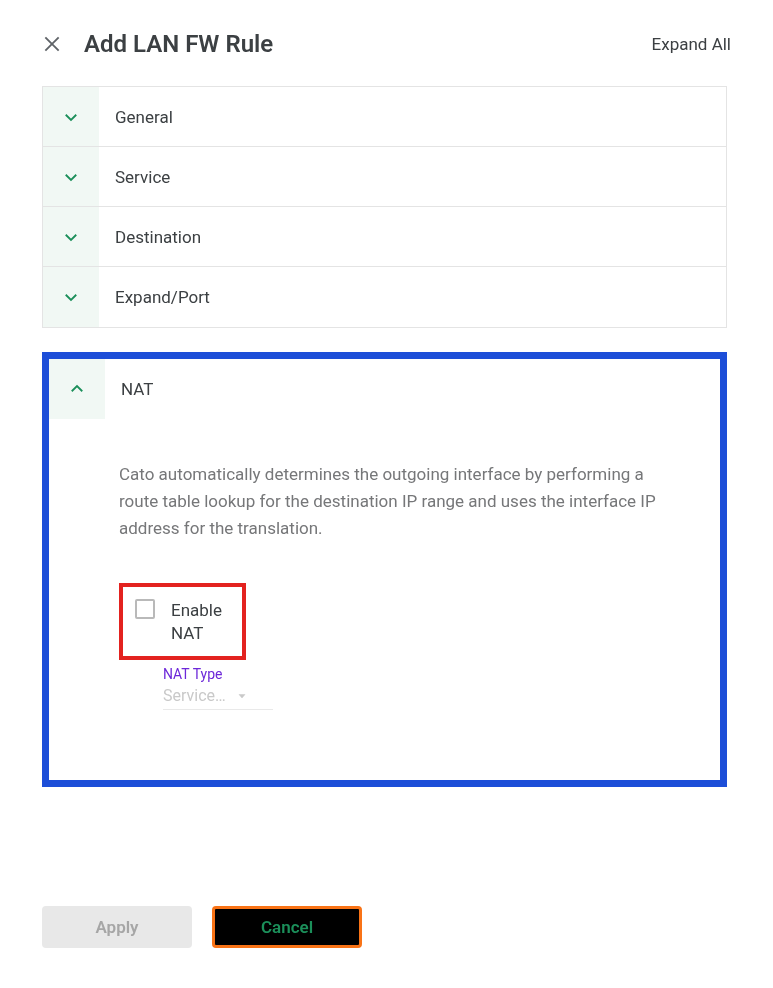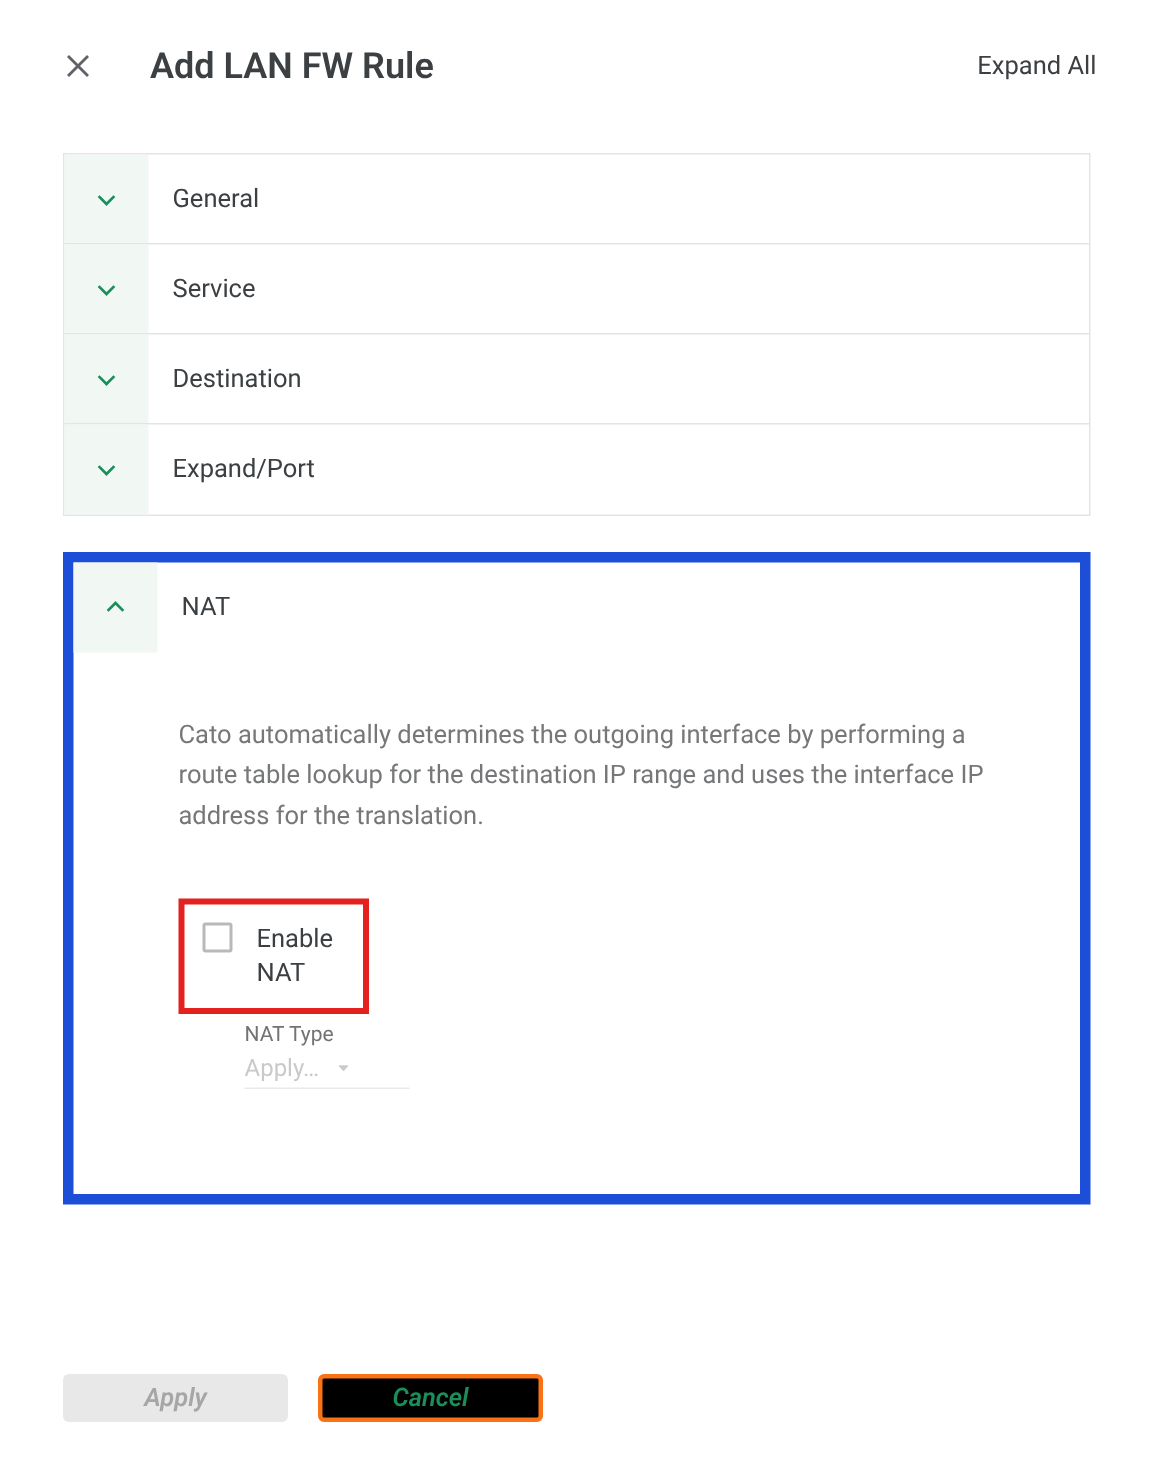--- a/index.html
+++ b/index.html
@@ -20,21 +20,21 @@
   }
   .dialog-header {
     display:flex;
     align-items:center;
     justify-content:space-between;
     padding-bottom: 28px;
   }
   .dialog-header-left {
     display:flex;
     align-items:center;
-    gap:38px;
+    gap:22px;
   }
   .close-btn {
     width:20px; height:20px;
     display:flex; align-items:center; justify-content:center;
     cursor:pointer;
     color:#5f6368;
   }
   .dialog-title {
     font-size:24px;
     font-weight:600;
@@ -60,21 +60,21 @@
   }
   .content-scroll::-webkit-scrollbar-button:single-button:vertical:decrement {
     border-bottom:6px solid #888; border-left:6px solid transparent; border-right:6px solid transparent;
     background:#f1f1f1;
   }
   .content-scroll::-webkit-scrollbar-button:single-button:vertical:increment {
     border-top:6px solid #888; border-left:6px solid transparent; border-right:6px solid transparent;
     background:#f1f1f1;
   }
 
-  .section-group { margin-bottom:24px; border:1px solid #e4e4e4;margin-top:16px; }
+  .section-group { margin-bottom:24px; border:1px solid #e4e4e4; }
   .section-group.single { margin-bottom:24px; }
   .section-row {
     display:flex;
     align-items:center;
     border-bottom:1px solid #e4e4e4;
     min-height:60px;
   }
   .section-row:last-child { border-bottom:none; }
   .section-icon-cell {
     width:56px;
@@ -123,50 +123,49 @@
     font-size:17px;
     color:#3c4043;
     line-height:1.35;
   }
   .nat-type-block {
     margin-left:44px;
     margin-top:6px;
   }
   .nat-type-label {
     font-size:14px;
-    color:#737373;
+    color:#6d28d9;
   }
   .nat-type-select {
     display:flex;
     align-items:center;
     gap:10px;
     border-bottom:1px solid #e9e9e9;
     width:110px;
     padding:4px 0;
     font-size:16px;
     color:#c9c9c9;
   }
   .nat-type-select svg { stroke:#c9c9c9; fill:#c9c9c9; }
 
   .footer {
     display:flex;
     gap:20px;
     padding:20px 0 40px 0;
   }
   .btn {
     min-width:150px;
-    height:32px;
+    height:42px;
     border-radius:4px;
     font-size:17px;
     font-weight:600;
     display:flex;
     align-items:center;
     justify-content:center;
     cursor:pointer;
-    font-style:italic;
   }
   .btn-apply {
     background:#e8e8e8;
     color:#a6a6a6;
     cursor:not-allowed;
   }
   .btn-cancel {
     background:#000000;
     color:#1b8f5a;
     border:3px solid #f97316;
@@ -243,21 +242,21 @@
         <div class="nat-enable-box">
           <div class="checkbox"></div>
           <div class="nat-enable-label">
             <span>Enable<br>NAT</span>
           </div>
         </div>
 
         <div class="nat-type-block">
           <div class="nat-type-label">NAT Type</div>
           <div class="nat-type-select">
-            <span>Apply…</span>
+            <span>Service…</span>
             <svg width="12" height="12" viewBox="0 0 24 24">
                 <polygon points="6 9 18 9 12 16"></polygon>
               </svg>
           </div>
         </div>
       </div>
     </div>
 
 
     <div class="spacer-bottom"></div>

